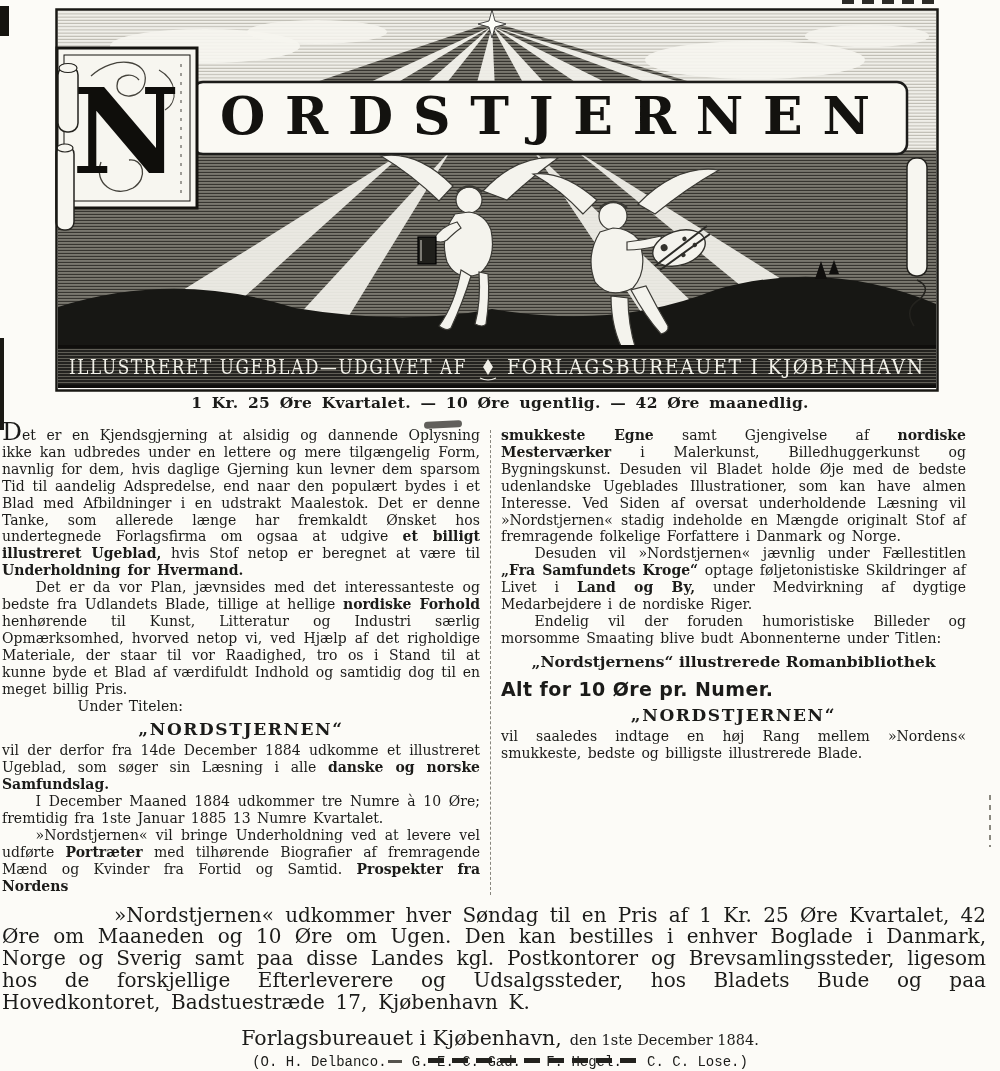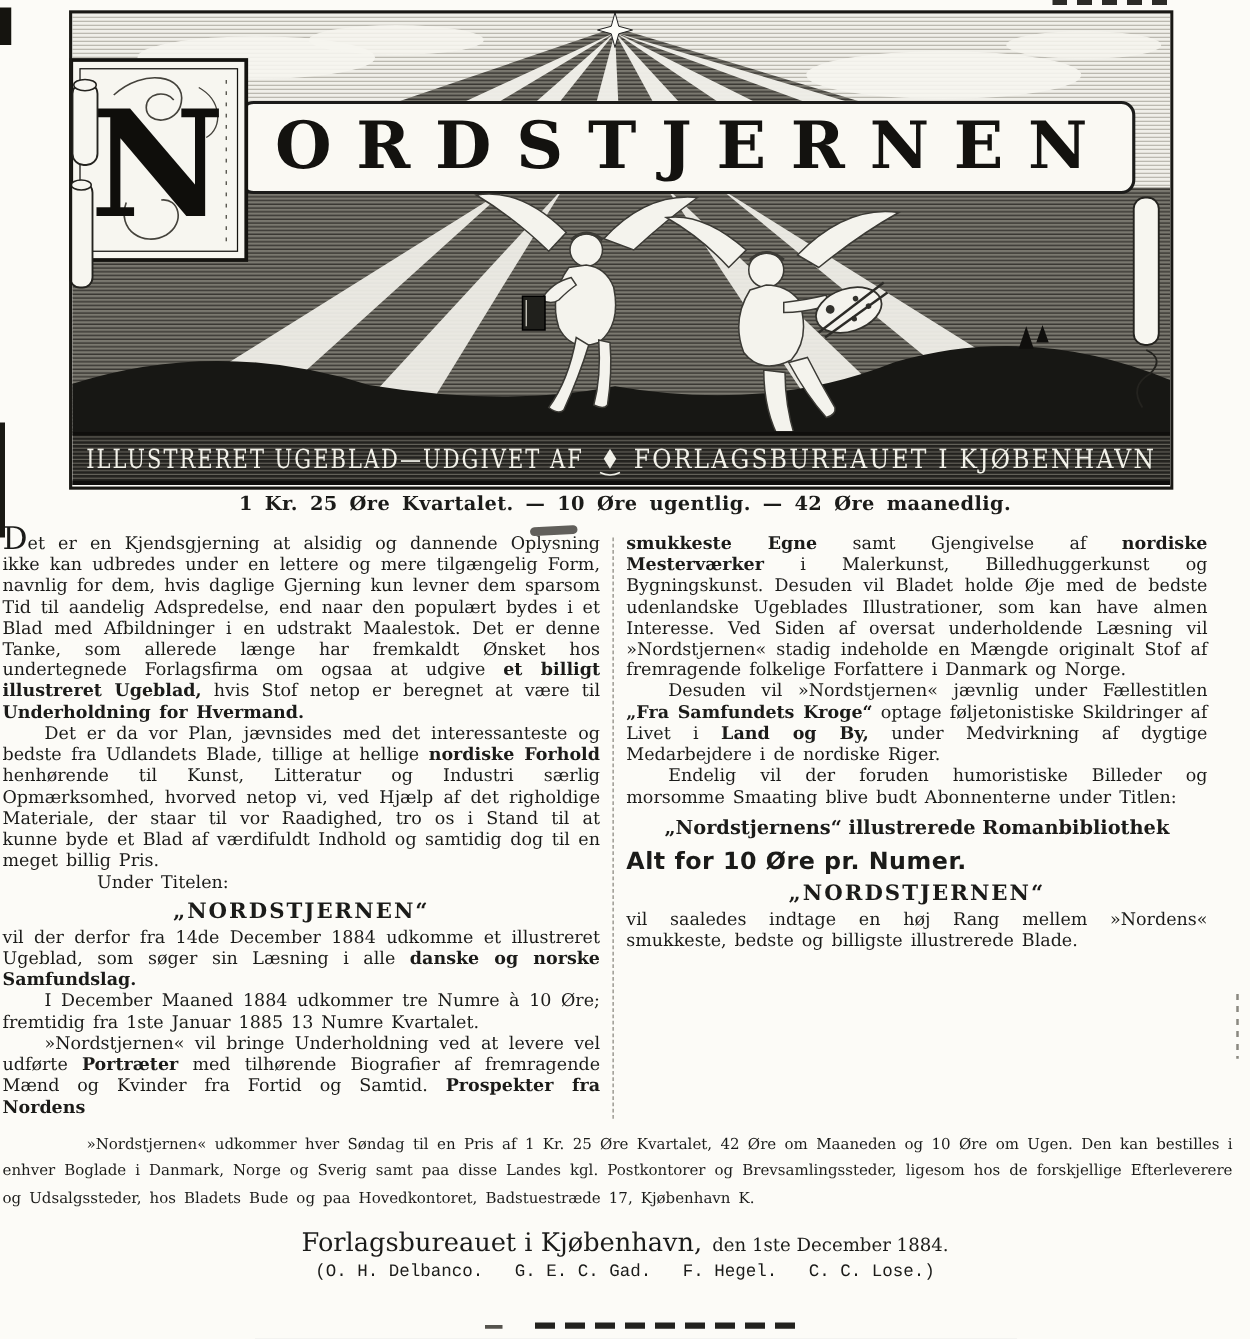--- a/index.html
+++ b/index.html
@@ -30,21 +30,21 @@
   .indent{text-indent:2.4em;}
   .sub{text-indent:5.4em;margin-top:2px;text-align:left;}
   .b{font-weight:bold;}
   .initcap{font-size:25px;line-height:0;font-weight:normal;}
   h3.nord{margin:5px 0 3px;text-align:center;font-size:17px;font-weight:bold;
     letter-spacing:1.6px;}
   h3.roman-head{margin:5px 0 2px;text-align:center;font-size:15.5px;font-weight:bold;}
   .alt-head{margin:7px 0 1px;font-family:"DejaVu Sans",sans-serif;
     font-weight:bold;font-size:19px;letter-spacing:.4px;}
   
-  .wide{margin:10px 14px 0 2px;text-align:justify;font-size:12px;line-height:21.8px;
+  .wide{margin:10px 14px 0 2px;text-align:justify;font-size:20px;line-height:21.8px;
     text-indent:5.6em;word-spacing:.22em;}
   .signature{margin-top:12px;text-align:center;}
   .sig-name{font-weight:normal;font-size:20.5px;}
   .sig-date{font-size:14.5px;margin-left:8px;}
   .partners{margin-top:4px;text-align:center;font-size:14px;font-family:Liberation Mono, monospace;}
 </style>
 </head>
 <body>
 
 <div class="page">

